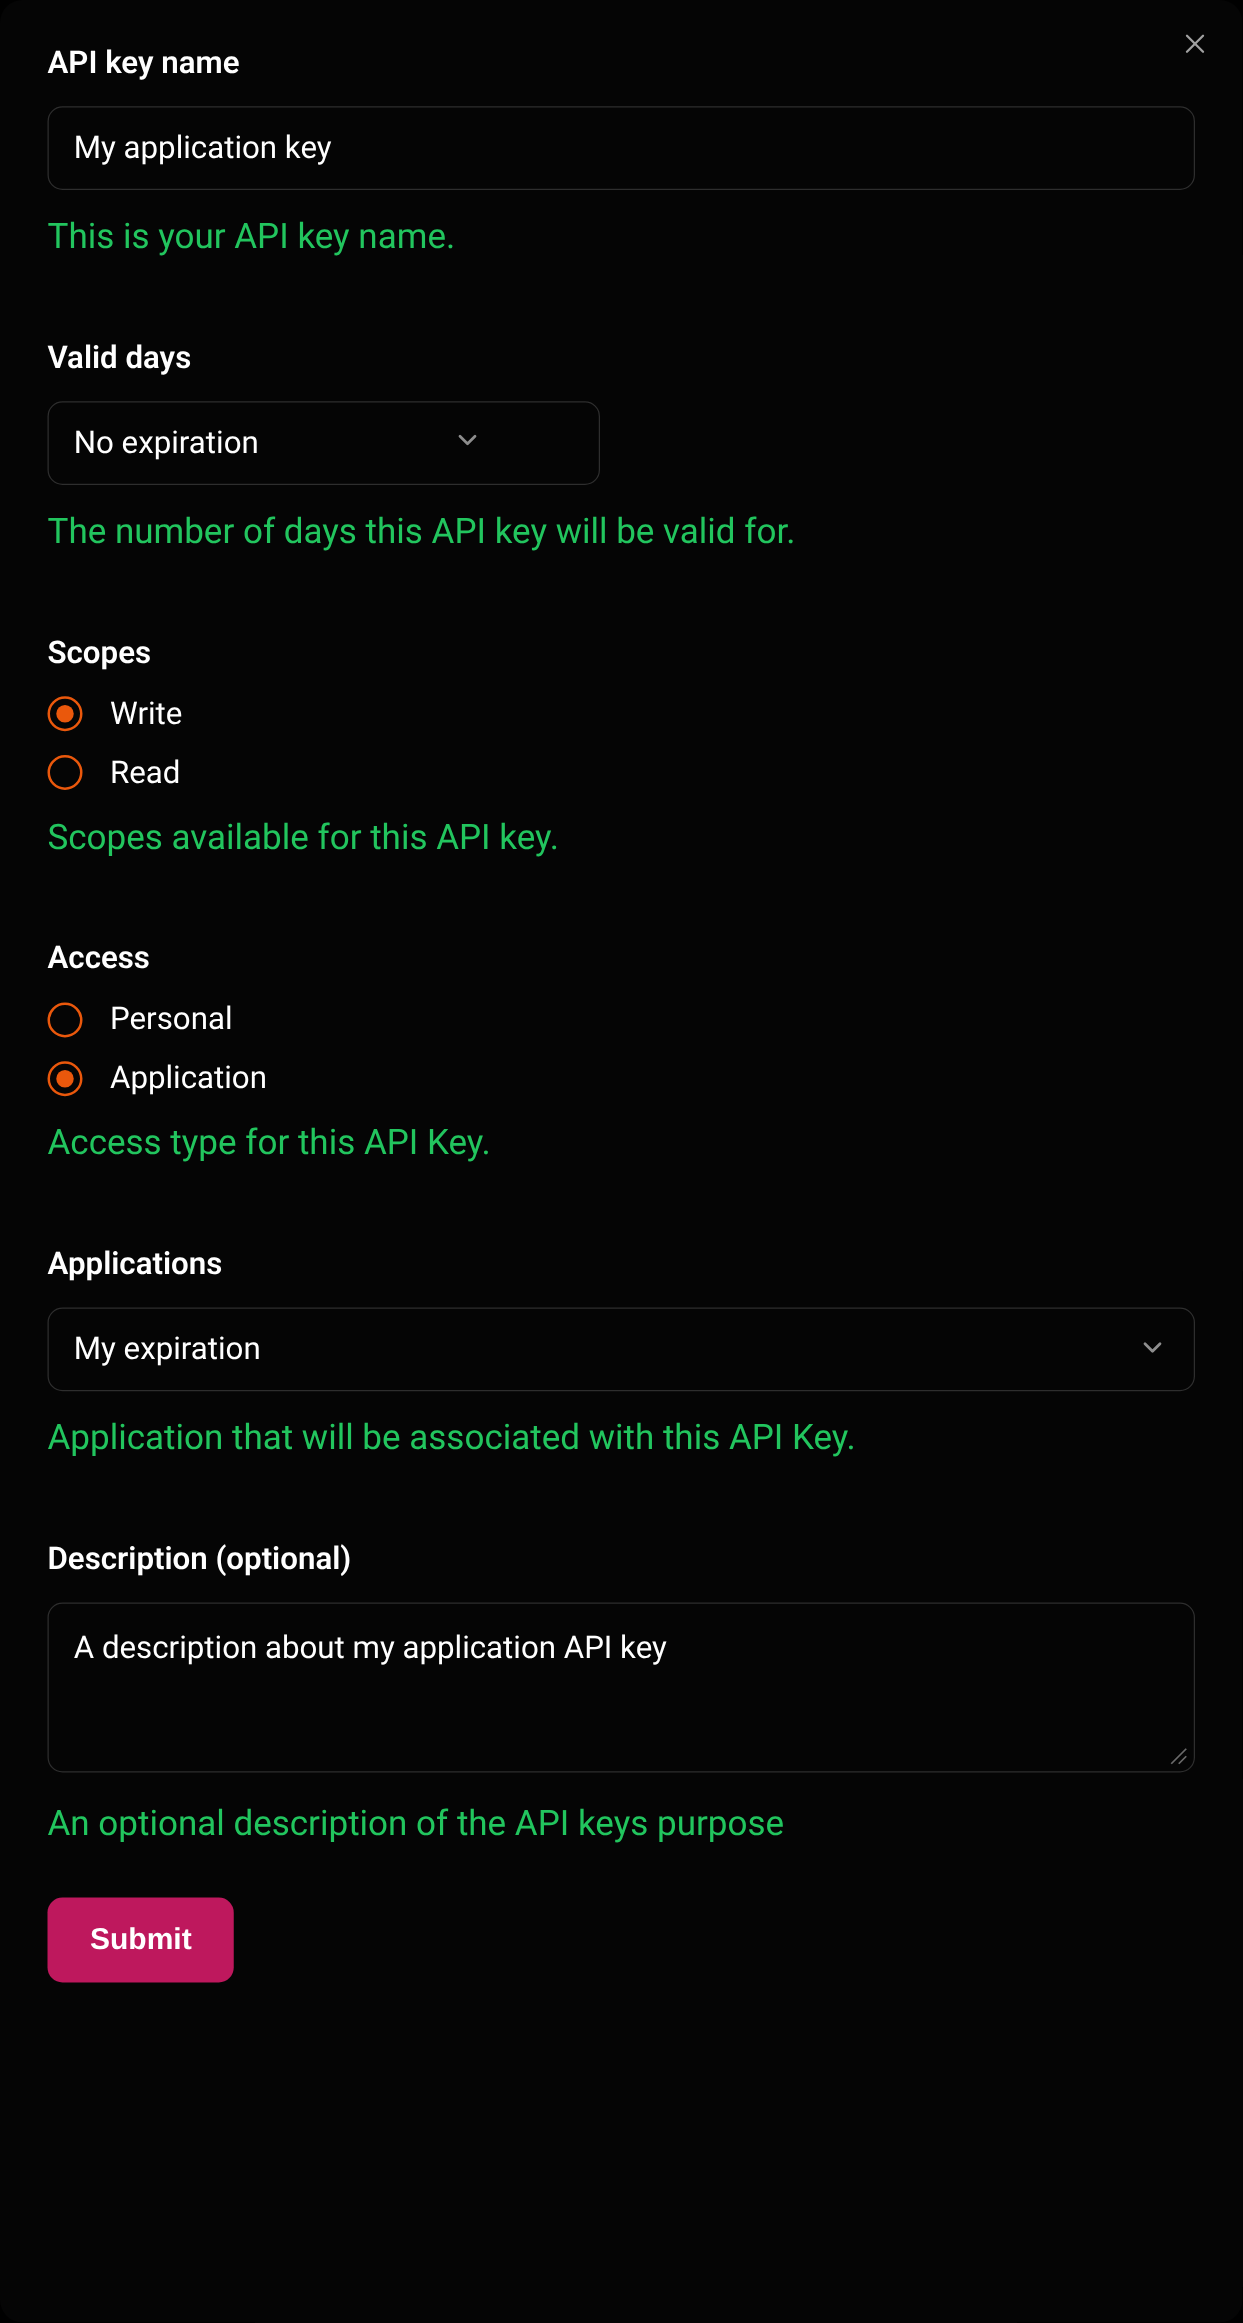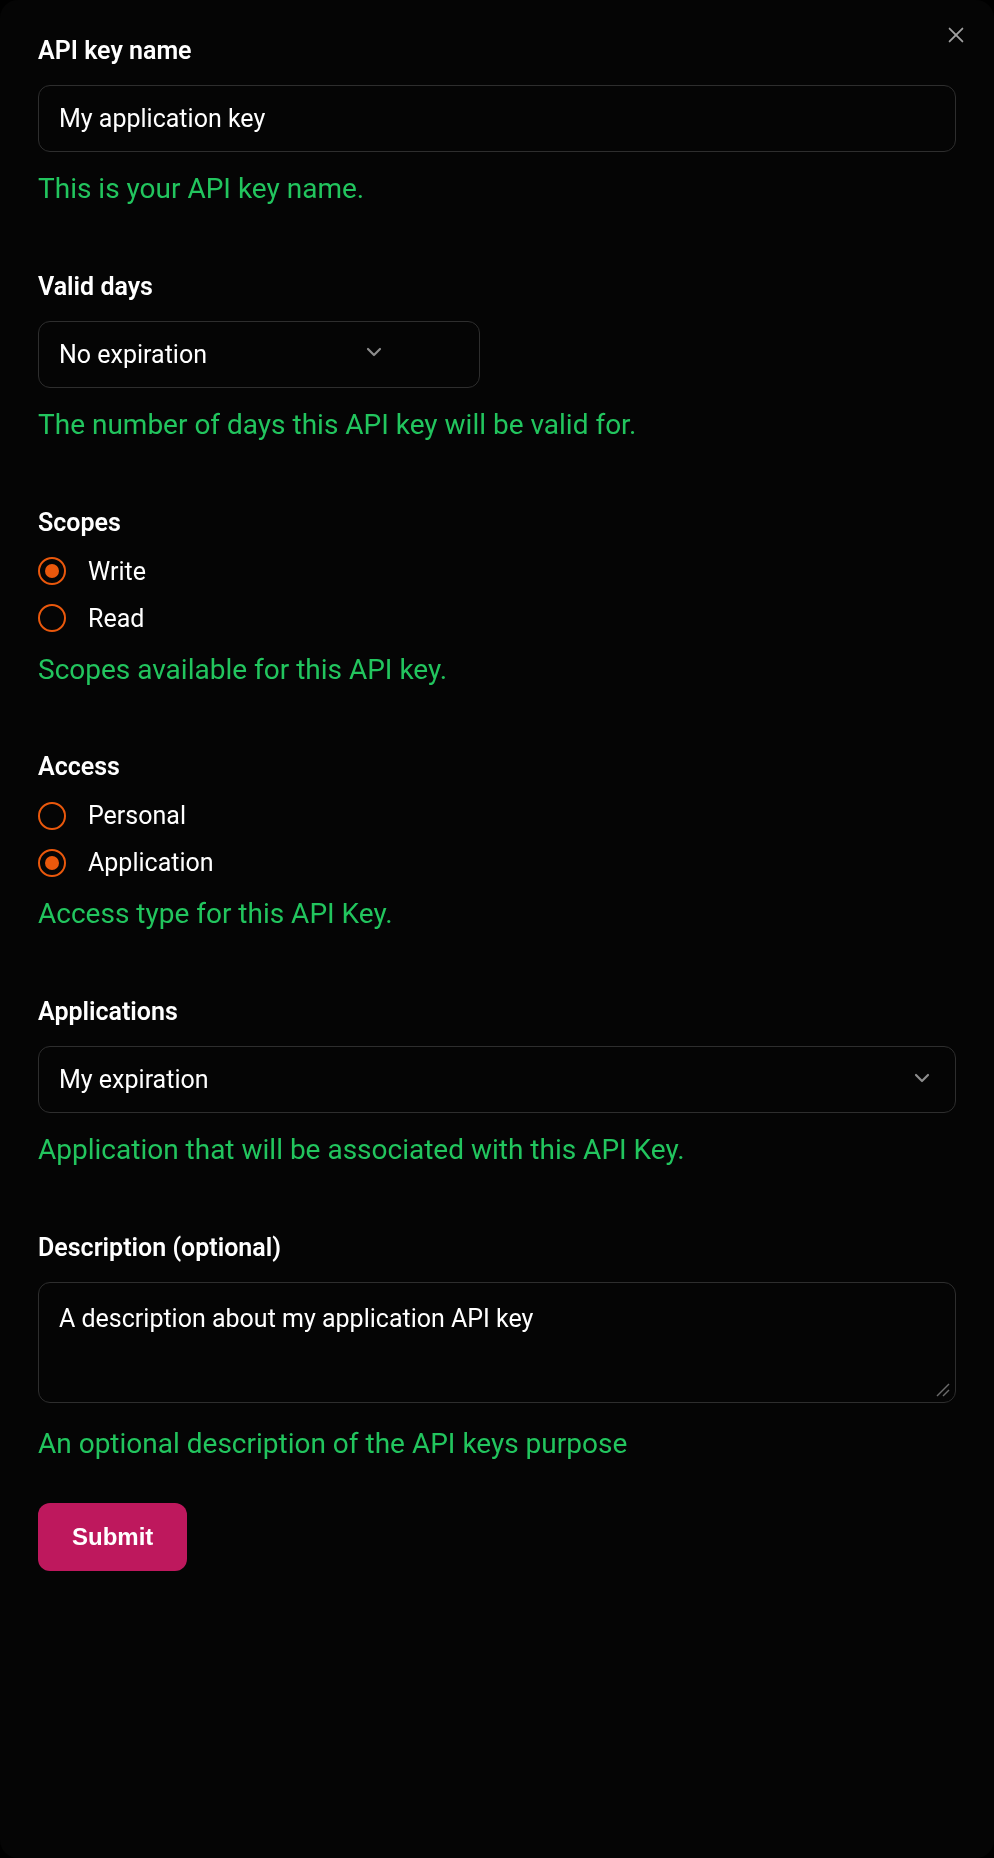--- a/index.html
+++ b/index.html
@@ -107,21 +107,21 @@
     background: #ea580c;
     border-radius: 50%;
     display: block;
   }
   .radio-label {
     font-size: 25px;
     color: #fff;
   }
   .textarea-input {
     resize: none;
-    height: 121px;
+    height: 136px;
     line-height: 1.4;
   }
   .textarea-wrap { position: relative; }
   .resize-handle {
     position: absolute;
     right: 6px;
     bottom: 6px;
     pointer-events: none;
   }
   .resize-handle svg { stroke: #6b6b6b; fill: none; }

